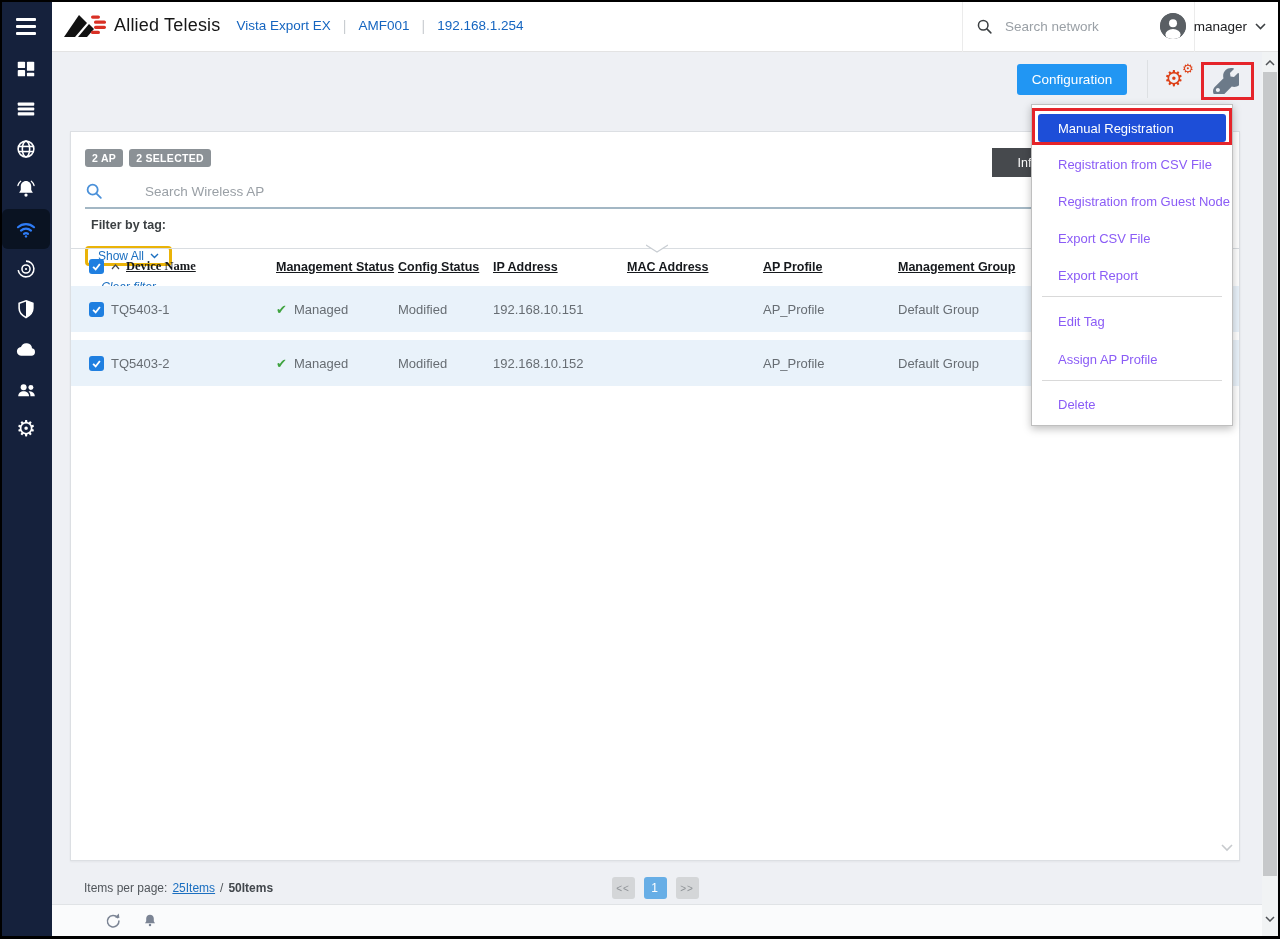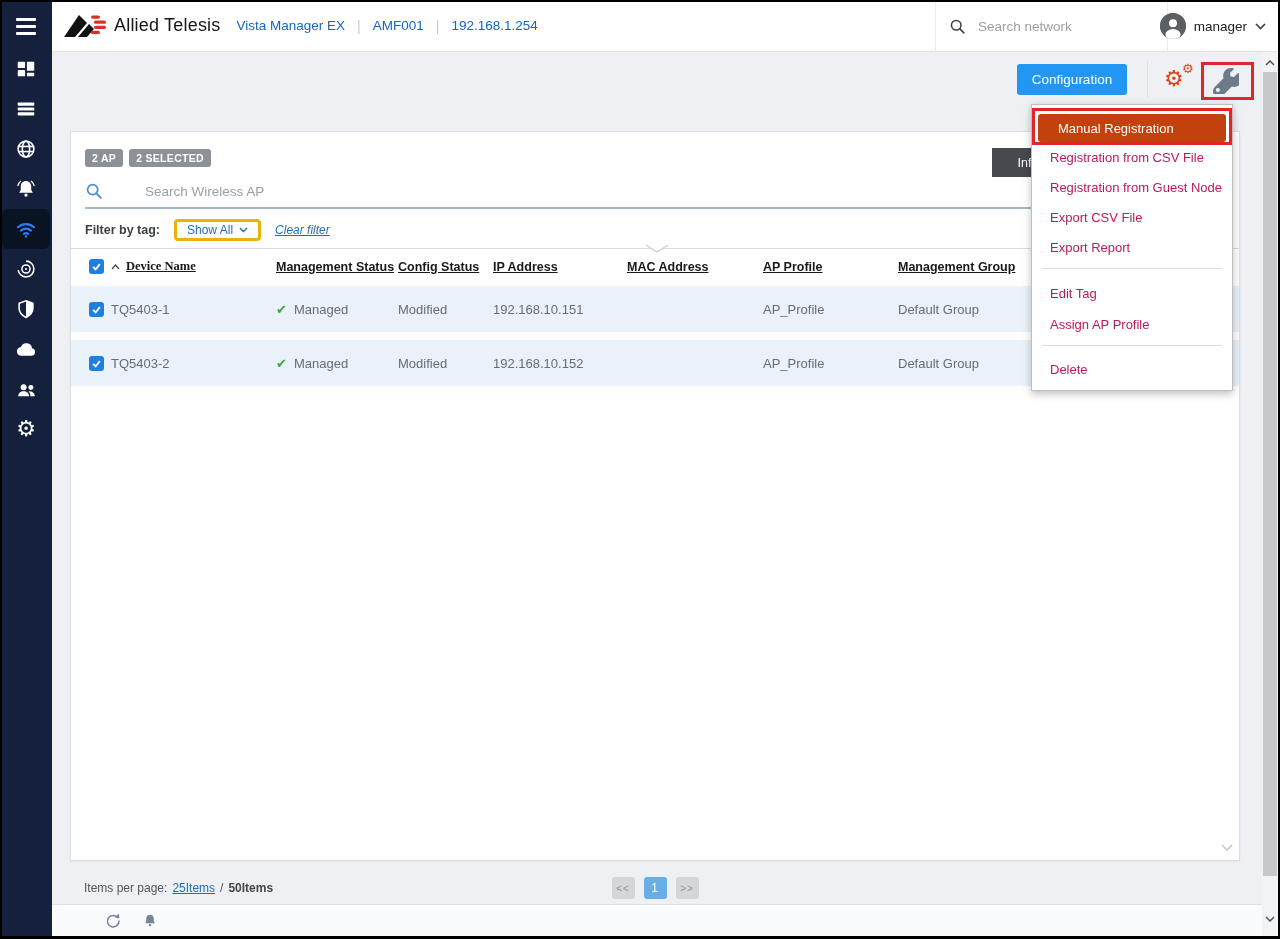--- a/index.html
+++ b/index.html
@@ -15,21 +15,21 @@
 
   
   .topbar { position:absolute; left:0; top:0; width:1280px; height:52px; background:#fff; border-bottom:1px solid #e3e3e3; display:flex; align-items:stretch; z-index:5; }
   .hamburger-box { width:52px; height:52px; background:#15213c; display:flex; flex-direction:column; justify-content:center; align-items:center; gap:4px; cursor:pointer; flex:0 0 52px; }
   .hamburger-box i { display:block; width:20px; height:3px; background:#fff; border-radius:1px; }
   .brand { display:flex; align-items:center; margin-left:12px; gap:6px; }
   .brand-text { font-size:18px; color:#161616; letter-spacing:.2px; }
   .top-links { display:flex; align-items:center; margin-left:16px; gap:12px; font-size:13.5px; }
   .top-links a { color:#1565c0; text-decoration:none; cursor:pointer; }
   .pipe { color:#c9cdd1; font-size:14px; }
-  .top-search { position:absolute; left:935px; top:0; width:233px; height:52px; border-left:1px solid #ebebeb; border-right:1px solid #ebebeb; display:flex; align-items:center; padding-left:13px; gap:12px; }
+  .top-search { position:absolute; left:962px; top:0; width:233px; height:52px; border-left:1px solid #ebebeb; border-right:1px solid #ebebeb; display:flex; align-items:center; padding-left:13px; gap:12px; }
   .top-search input { border:none; outline:none; font-size:13.5px; width:160px; color:#3c4043; font-family:"Liberation Sans",sans-serif; }
   .top-search input::placeholder { color:#9aa0a6; }
   .user-area { position:absolute; right:14px; top:0; height:52px; display:flex; align-items:center; gap:8px; cursor:pointer; }
   .avatar { width:26px; height:26px; border-radius:50%; background:#5a5f64; overflow:hidden; position:relative; flex:0 0 26px; }
   .avatar svg { position:absolute; left:0; top:0; }
   .username { font-size:13.5px; color:#202124; }
 
   
   .sidebar { position:absolute; left:0; top:52px; width:52px; height:884px; background:#15213c; z-index:4; }
   .side-item { width:52px; height:40px; display:flex; align-items:center; justify-content:center; cursor:pointer; position:relative; }
@@ -49,21 +49,21 @@
 
   
   .card { position:absolute; left:70px; top:131px; width:1170px; height:730px; background:#fff; border:1px solid #dcdfe3; box-shadow:0 1px 2px rgba(0,0,0,.05); z-index:3; }
   .badges { position:absolute; left:14px; top:17px; display:flex; gap:6px; }
   .badge { background:#8b9196; color:#fff; font-size:10.5px; font-weight:bold; padding:3px 7px; border-radius:3px; letter-spacing:.3px; }
   .info-tab { position:absolute; left:921px; top:16px; width:72px; height:29px; background:#46494d; color:#fff; font-size:12.5px; display:flex; align-items:center; justify-content:center; cursor:pointer; }
   .ap-search { position:absolute; left:14px; top:50px; display:flex; align-items:center; gap:9px; width:1100px; }
   .ap-search input { border:none; outline:none; font-size:13.5px; width:500px; color:#3c4043; font-family:"Liberation Sans",sans-serif;margin-left:33px; }
   .ap-search input::placeholder { color:#9aa0a6; }
   .search-underline { position:absolute; left:14px; top:75px; width:1142px; height:2px; background:#a3b7c4; }
-  .filter-row { position:absolute; left:14px; top:86px; height:24px; display:flex; align-items:center; gap:14px; }
+  .filter-row { position:absolute; left:14px; top:86px; height:24px; display:flex; align-items:center; gap:14px;flex-direction:column; }
   .filter-label { font-size:12.5px; font-weight:bold; color:#3c4043; }
   .showall-btn { height:22px; min-width:84px; border:3px solid #eab308; border-radius:4px; background:#fff; display:flex; align-items:center; justify-content:center; gap:6px; padding:0 10px; cursor:pointer; font-size:12px; color:#1b6fc0; }
   .clear-filter { font-size:12px; color:#1b6fc0; text-decoration:underline; cursor:pointer;font-style:italic; }
   .table-top-divider { position:absolute; left:0; top:116px; width:1168px; height:1px; background:#d9dde1; }
   .notch { position:absolute; left:575px; top:112px; width:22px; height:9px; z-index:2; }
   .thead { position:absolute; left:0; top:117px; width:1168px; height:35px; display:grid; grid-template-columns:22px 165px 122px 95px 134px 136px 135px 1fr; align-items:center; padding-left:18px; }
   .th { font-size:12.5px; font-weight:bold; color:#16191d; text-decoration:underline; cursor:pointer; white-space:nowrap; }
   .th-devname { display:flex; align-items:center; gap:6px;font-family:Liberation Serif, serif; }
   .sort-caret { width:9px; height:6px; }
   .row { position:absolute; left:0; width:1168px; height:46px; background:#e9f2fa; display:grid; grid-template-columns:22px 165px 122px 95px 134px 136px 135px 1fr; align-items:center; padding-left:18px; cursor:pointer; }
@@ -85,22 +85,22 @@
   .pg { width:23px; height:22px; border-radius:3px; background:#d4d6d8; color:#8e9296; font-size:10px; display:flex; align-items:center; justify-content:center; cursor:pointer; letter-spacing:1px; }
   .pg.cur { background:#67aee6; color:#fff; font-size:12px; }
 
   .bottom-bar { position:absolute; left:52px; top:904px; width:1210px; height:32px; background:#fafbfc; border-top:1px solid #e0e3e6; z-index:3; }
   .bottom-bar .bicon { position:absolute; top:7px; cursor:pointer; }
   .refresh-icon { left:52px; }
   .bell-small { left:90px; }
 
   
   .menu { position:absolute; left:1031px; top:104px; width:202px; background:#fff; border:1px solid #bfbfbf; box-shadow:0 3px 8px rgba(0,0,0,.25); z-index:50; padding-top:9px; padding-bottom:8px; }
-  .mi { height:30px; display:flex; align-items:center; padding-left:18px; font-size:13px; color:#be185d; cursor:pointer; white-space:nowrap; }
-  .mi-hl { height:28px; margin:0 6px; padding-left:20px; background:#c2410c; color:#fff; border-radius:3px; }
+  .mi { height:30px; display:flex; align-items:center; padding-left:26px; font-size:13px; color:#8b5cf6; cursor:pointer; white-space:nowrap;margin-top:7px; }
+  .mi-hl { height:28px; margin:0 6px; padding-left:20px; background:#1d4ed8; color:#fff; border-radius:3px; }
   .mi.h28 { height:28px; }
   .mi.h34 { height:34px; }
   .mi.h26 { height:26px; }
   .menu-sep { height:1px; background:#d9d9d9; margin:6px 10px 10px 10px; }
   .menu-sep.s2 { margin:4px 10px 10px 10px; }
   .redbox-menu { position:absolute; left:1032px; top:108px; width:200px; height:37px; border:3px solid #e5242a; z-index:60; pointer-events:none; }
 
   
   .scrollbar { position:absolute; left:1262px; top:52px; width:16px; height:884px; background:#f1f3f4; z-index:4; }
   .sb-arrow { position:absolute; left:0; width:16px; height:18px; display:flex; align-items:center; justify-content:center; cursor:pointer; }
@@ -124,21 +124,21 @@
       <polygon points="0,24 15,2 23,10 11,24" fill="#121212"></polygon>
       <polygon points="14,24 25,11 30,16 23,24" fill="#121212"></polygon>
       <rect x="27" y="2.5" width="9" height="3.2" rx="1.6" fill="#d93025"></rect>
       <rect x="30" y="7.6" width="12" height="3.2" rx="1.6" fill="#d93025"></rect>
       <rect x="30" y="12.7" width="12" height="3.2" rx="1.6" fill="#d93025"></rect>
       <rect x="27" y="17.8" width="9" height="3.2" rx="1.6" fill="#d93025"></rect>
     </svg>
     <span class="brand-text">Allied Telesis</span>
   </div>
   <div class="top-links">
-    <a>Vista Manager EX</a>
+    <a>Vista Export EX</a>
     <span class="pipe">|</span>
     <a>AMF001</a>
     <span class="pipe">|</span>
     <a>192.168.1.254</a>
   </div>
   <div class="top-search">
     <svg width="17" height="17" viewBox="0 0 20 20">
       <circle cx="8.5" cy="8.5" r="5.6" fill="none" stroke="#3c4043" stroke-width="1.8"></circle>
       <line x1="12.8" y1="12.8" x2="17.5" y2="17.5" stroke="#3c4043" stroke-width="1.8" stroke-linecap="round"></line>
     </svg>

